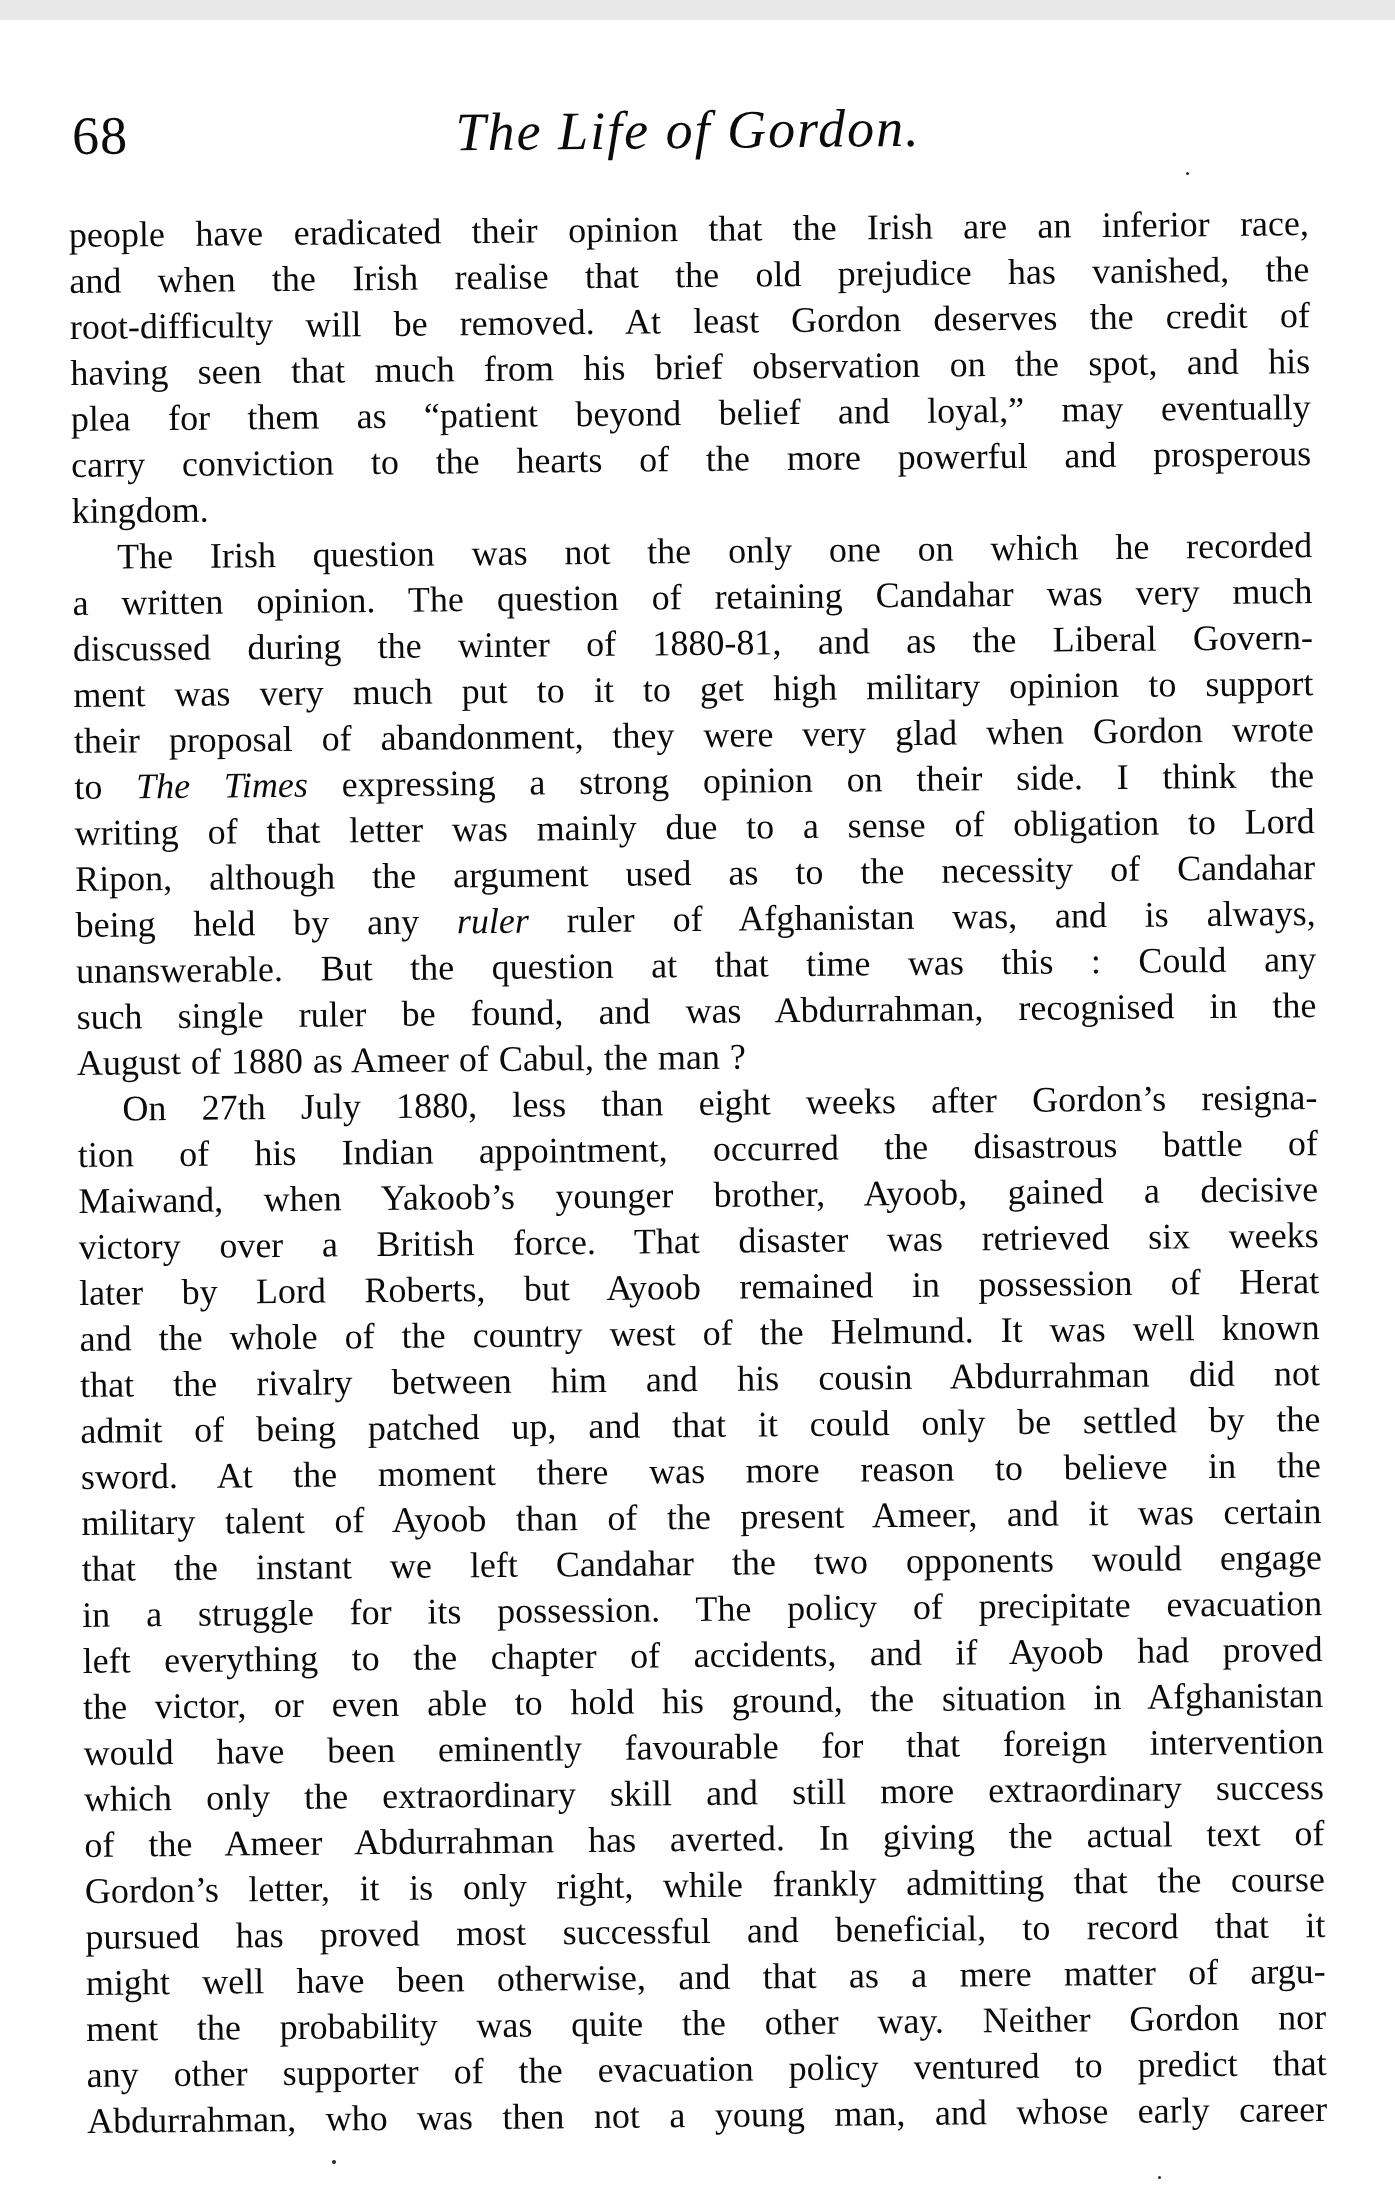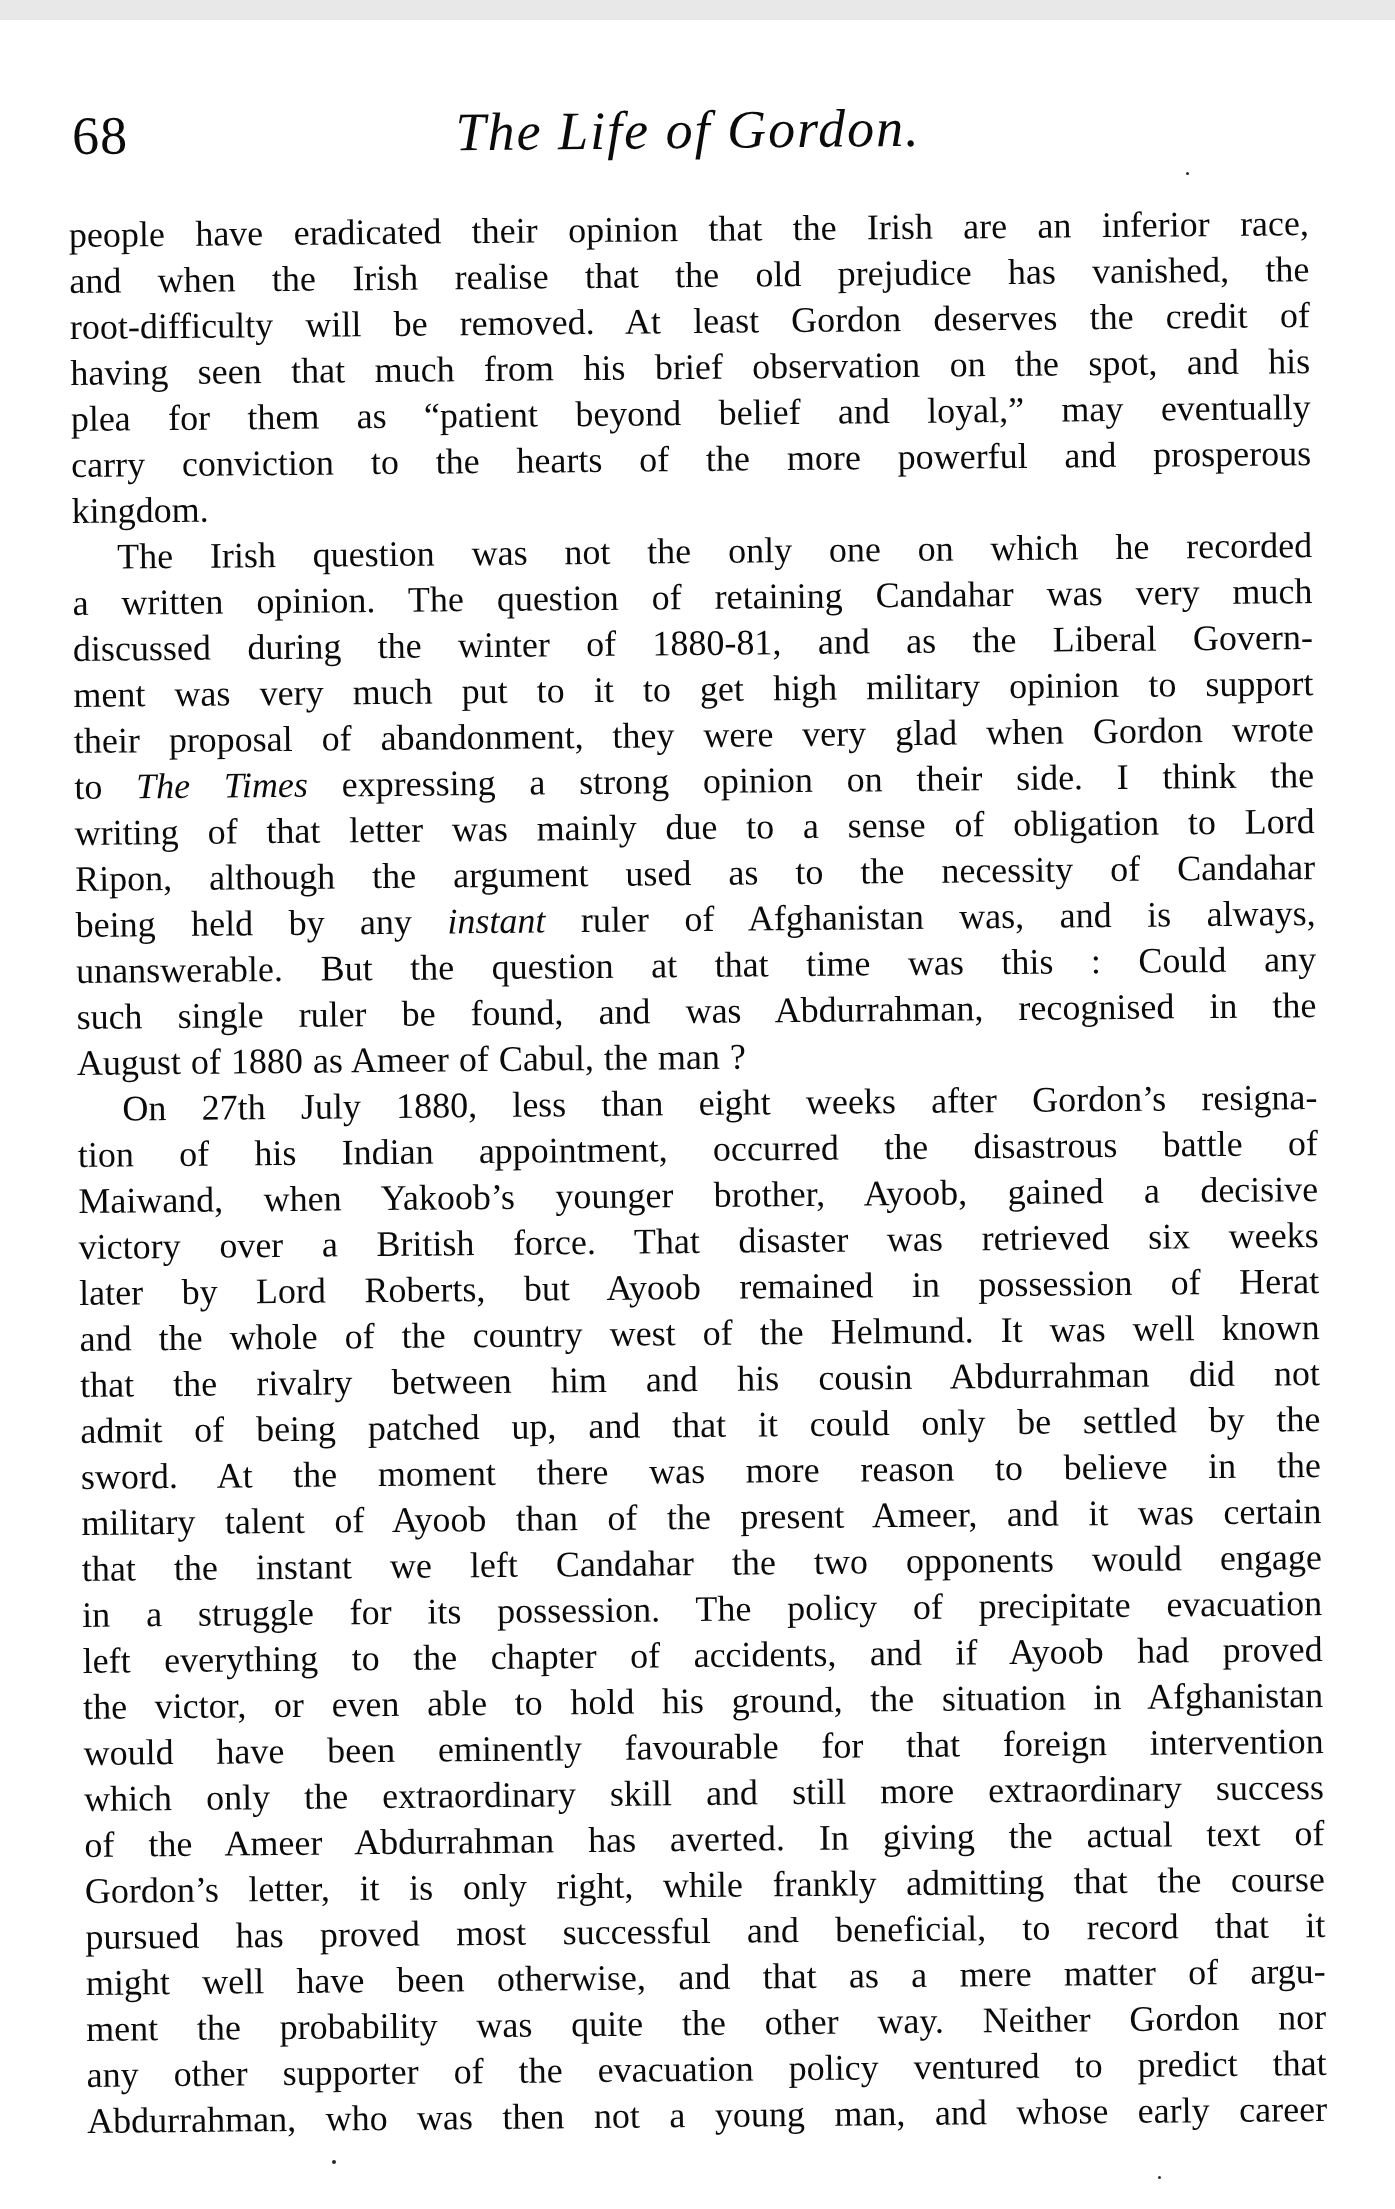--- a/index.html
+++ b/index.html
@@ -95,21 +95,21 @@
         <div class="line"><span>carry conviction to the hearts of the more powerful and prosperous</span></div>
         <div class="line para-end"><span>kingdom.</span></div>
         <div class="line indented"><span>The Irish question was not the only one on which he recorded</span></div>
         <div class="line"><span>a written opinion.  The question of retaining Candahar was very much</span></div>
         <div class="line"><span>discussed during the winter of 1880-81, and as the Liberal Govern-</span></div>
         <div class="line"><span>ment was very much put to it to get high military opinion to support</span></div>
         <div class="line"><span>their proposal of abandonment, they were very glad when Gordon wrote</span></div>
         <div class="line"><span>to </span><em>The Times</em><span> expressing a strong opinion on their side.  I think the</span></div>
         <div class="line"><span>writing of that letter was mainly due to a sense of obligation to Lord</span></div>
         <div class="line"><span>Ripon, although the argument used as to the necessity of Candahar</span></div>
-        <div class="line"><span>being held by any </span><em>instant</em><span> ruler of Afghanistan was, and is always,</span></div>
+        <div class="line"><span>being held by any </span><em>ruler</em><span> ruler of Afghanistan was, and is always,</span></div>
         <div class="line"><span>unanswerable.  But the question at that time was this :  Could any</span></div>
         <div class="line"><span>such single ruler be found, and was Abdurrahman, recognised in the</span></div>
         <div class="line para-end"><span>August of 1880 as Ameer of Cabul, the man ?</span></div>
         <div class="line indented"><span>On 27th July 1880, less than eight weeks after Gordon’s resigna-</span></div>
         <div class="line"><span>tion of his Indian appointment, occurred the disastrous battle of</span></div>
         <div class="line"><span>Maiwand, when Yakoob’s younger brother, Ayoob, gained a decisive</span></div>
         <div class="line"><span>victory over a British force.  That disaster was retrieved six weeks</span></div>
         <div class="line"><span>later by Lord Roberts, but Ayoob remained in possession of Herat</span></div>
         <div class="line"><span>and the whole of the country west of the Helmund.  It was well known</span></div>
         <div class="line"><span>that the rivalry between him and his cousin Abdurrahman did not</span></div>

